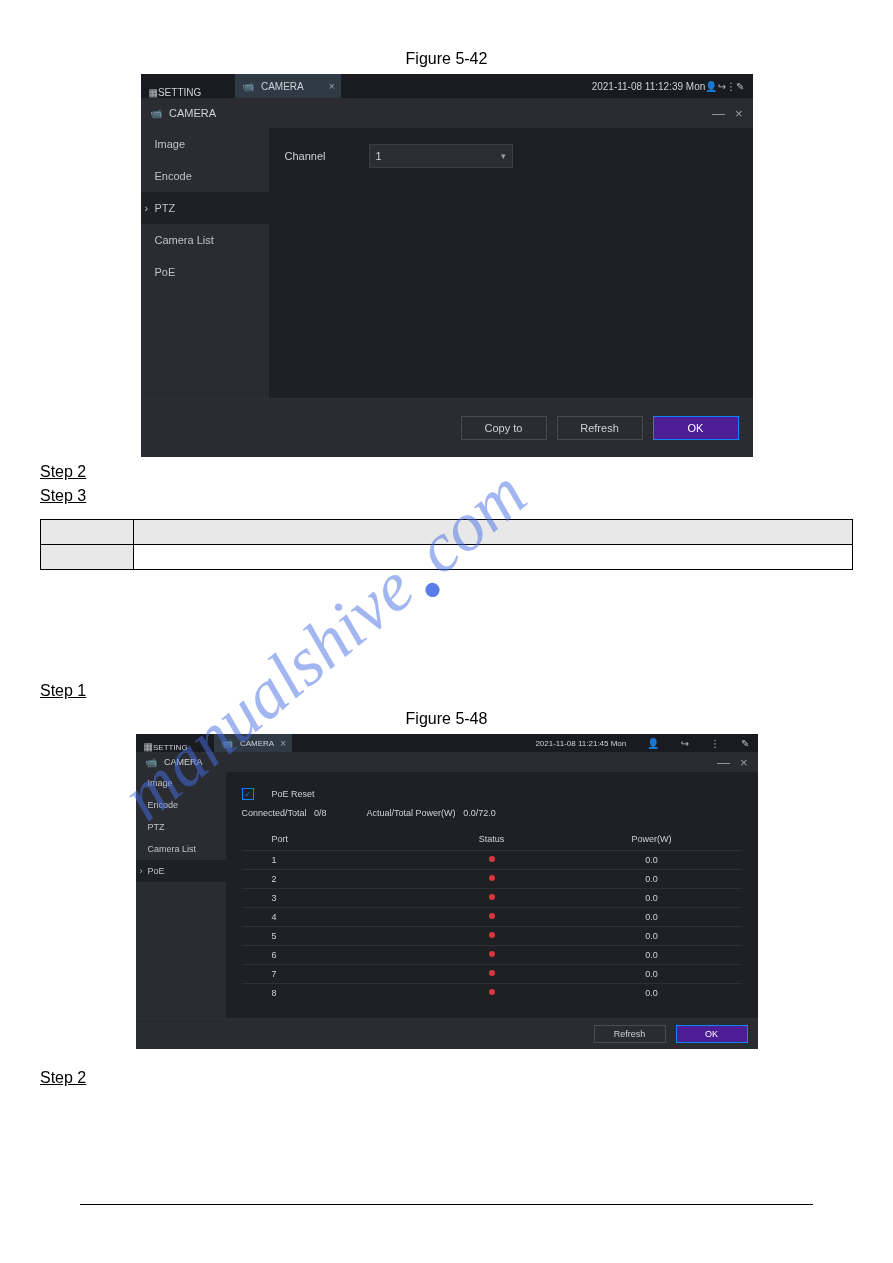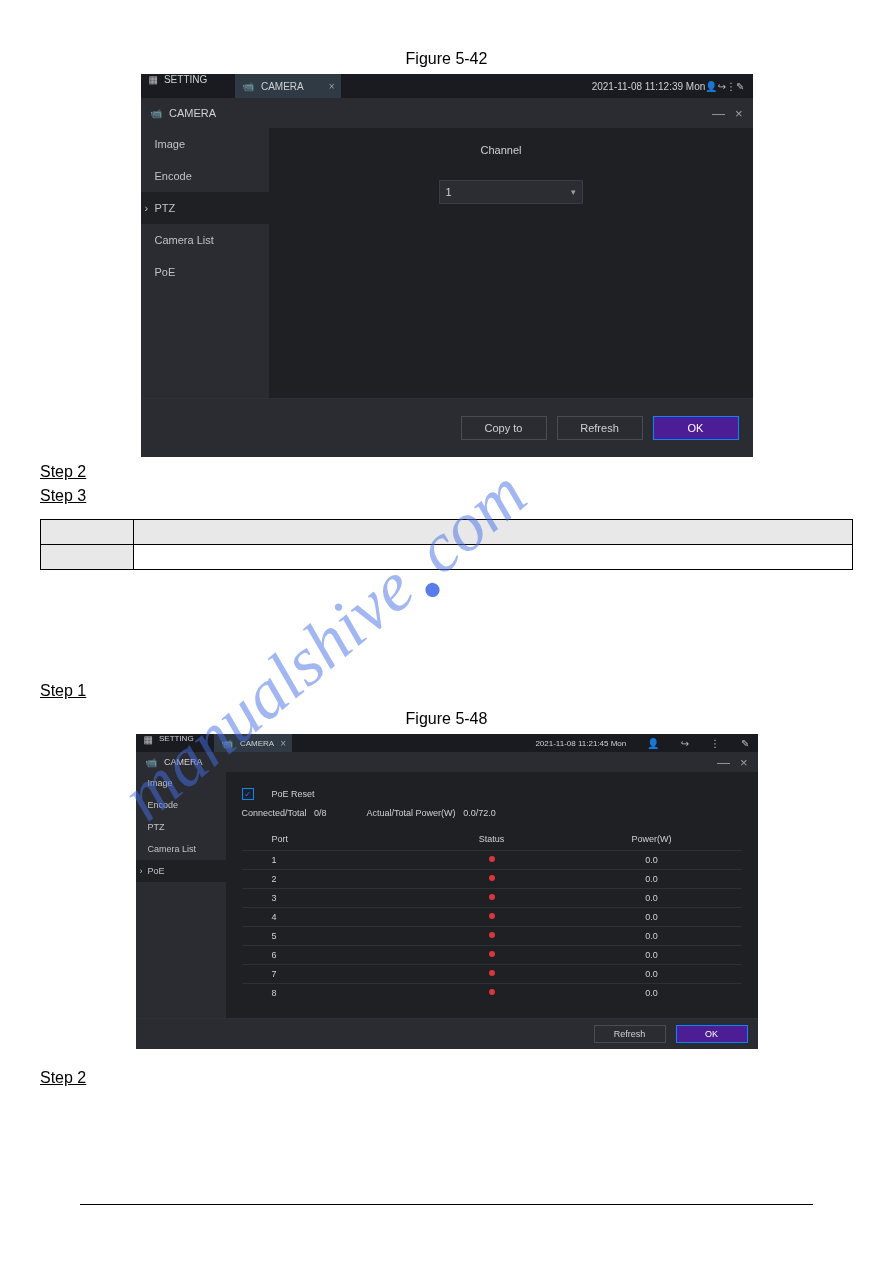--- a/index.html
+++ b/index.html
@@ -8,34 +8,34 @@
 .step { text-decoration:underline; font-size:16px; margin:6px 0 2px; cursor:pointer; }
 hr.footer { position:absolute; bottom:50px; left:80px; right:80px; border:none; border-top:1px solid #000; }
 
 
 .wm { position:absolute; left:35%; top:50%; transform:translate(-50%,-50%) rotate(-40deg); font-size:70px; color:rgba(70,110,230,0.5); font-style:italic; pointer-events:none; z-index:20; white-space:nowrap; font-family:Georgia,serif; }
 .wm .dot { color:rgba(70,110,230,0.9); font-size:120px; font-style:normal; position:relative; top:10px; }
 
 
 .app-shot { background:#232429; color:#cfd1d5; font-size:11px; margin:0 auto; }
 .app-topbar { height:24px; background:#1a1b20; display:flex; align-items:center; }
-.app-tab-setting { width:86px; height:24px; background:#1a1b20; display:flex; align-items:flex-start; gap:6px; padding-left:8px; text-transform:uppercase; font-size:10px; }
+.app-tab-setting { width:86px; height:24px; background:#1a1b20; display:flex; align-items:flex-end; padding-left:8px; text-transform:uppercase; font-size:10px; }
 .app-tab-camera { width:98px; height:24px; background:#2f3a44; display:flex; align-items:center; gap:6px; padding-left:8px; text-transform:uppercase; font-size:10px; position:relative; }
 .tab-close { font-size:10px; margin-left:auto; margin-right:6px; color:#9aa0a6; }
 .spacer { flex:1; }
 .top-right { display:flex; align-items:center; margin-right:8px; font-size:10px; color:#cfd1d5; }
 .app-subbar { height:30px; background:#2a2c31; display:flex; align-items:center; padding:0 10px; gap:6px; text-transform:uppercase; font-size:11px; position:relative; }
 .close-x { margin-left:auto; font-size:13px; color:#9aa0a6; }
 .app-body { display:flex; min-height:270px; }
 .app-sidebar { width:128px; background:#2a2c31; }
 .sb-item { padding:10px 14px; font-size:11px; color:#bfc3c8; }
 .sb-item.active { background:#1f2024; position:relative; }
 .sb-item.active::before { content:'›'; position:absolute; left:4px; }
 .app-main { flex:1; background:#1f2024; padding:16px; position:relative; }
-.form-row { display:flex; align-items:center; gap:24px; margin-bottom:10px; font-size:11px;flex-direction:column; }
+.form-row { display:flex; align-items:center; gap:24px; margin-bottom:10px; font-size:11px; }
 .form-label { width:60px; color:#cfd1d5; }
 .dd { width:130px; height:22px; background:#2b2d32; border:1px solid #3a3c41; display:flex; align-items:center; padding:0 6px; position:relative; color:#cfd1d5; }
 .dd.disabled { color:#6a6d73; }
 .dd::after { content:'▾'; position:absolute; right:6px; font-size:9px; color:#9aa0a6; }
 .app-footer { padding:17px 14px; border-top:1px solid #2e3035; display:flex; justify-content:flex-end; gap:10px; background:#2a2c31; }
 .btn { height:22px; min-width:60px; border:1px solid #4a4c52; background:transparent; color:#cfd1d5; font-size:11px; display:inline-flex; align-items:center; justify-content:center; padding:0 12px; }
 .btn.primary { background:#4c1d95; border-color:#0a84ff; color:#fff; }
 
 
 table.simple { width:100%; border-collapse:collapse; margin:14px 0 6px; }

